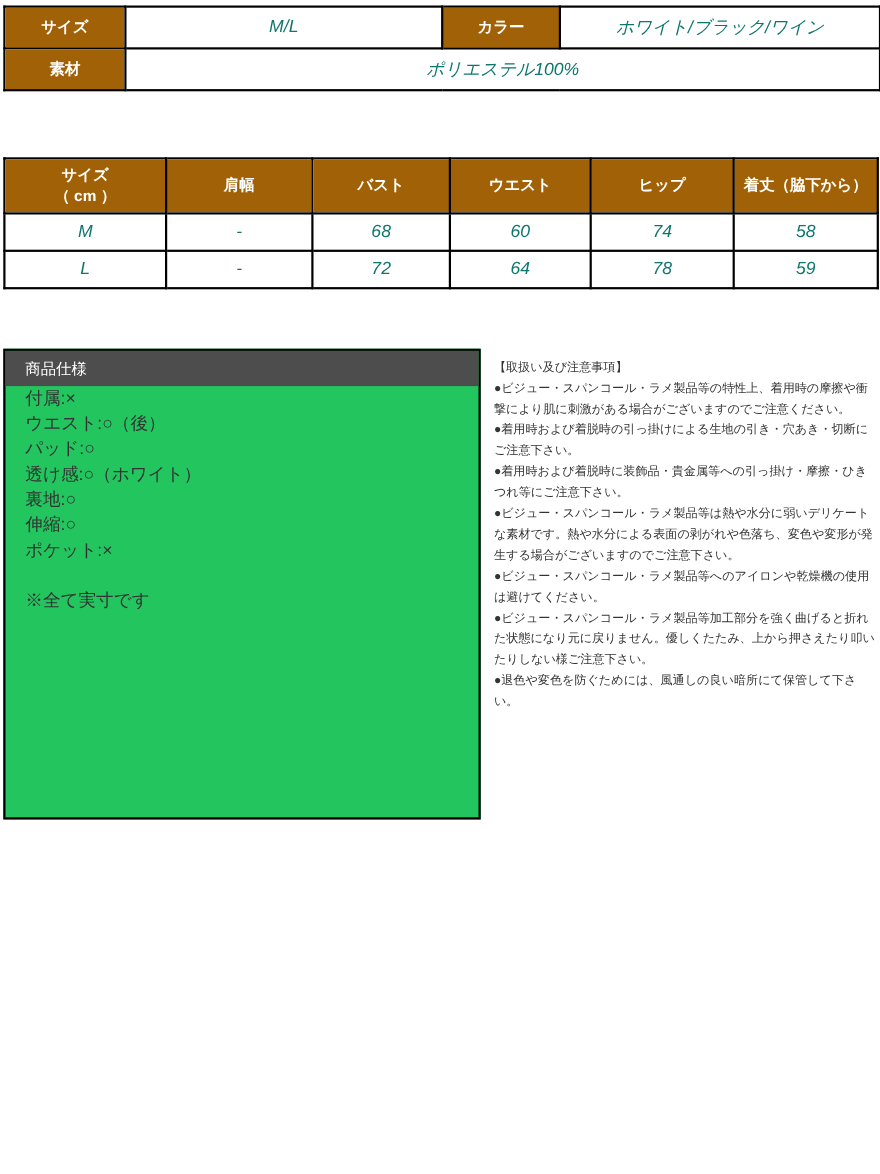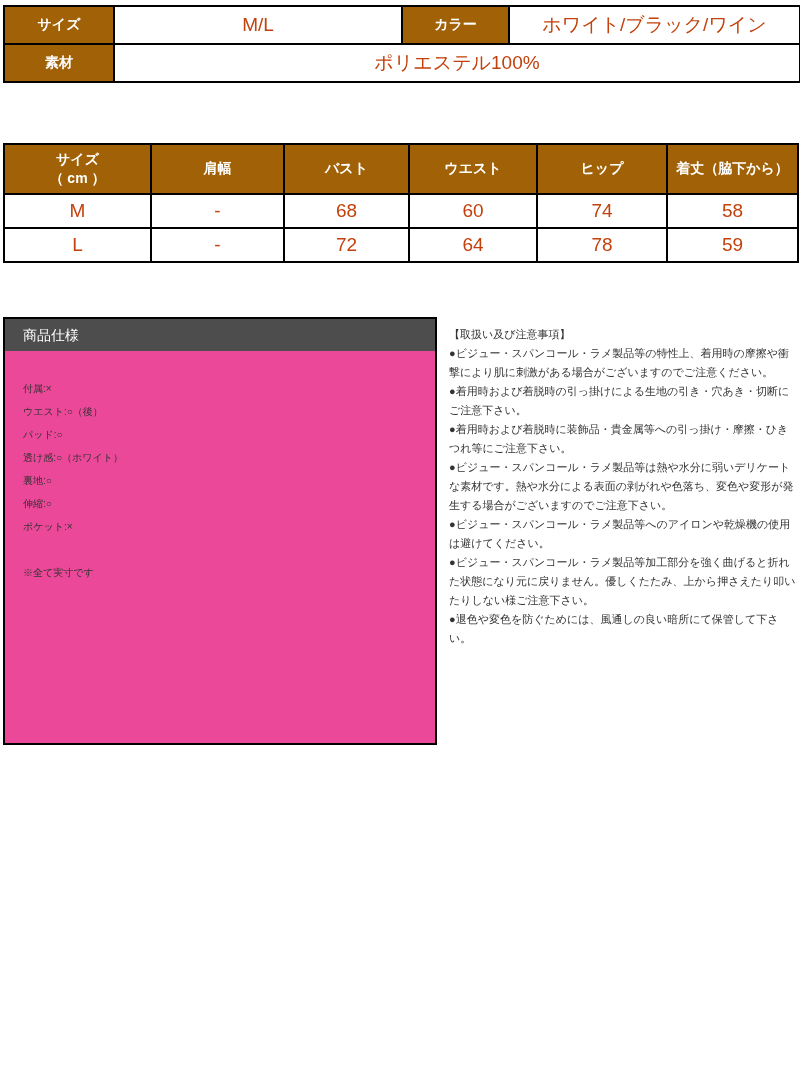--- a/index.html
+++ b/index.html
@@ -31,23 +31,24 @@
     padding: 0;
     overflow: hidden;
   }
   th.hdr {
     background: #a16207;
     color: #ffffff;
     font-weight: bold;
     font-size: 14px;
   }
   td.val {
-    font-size: 19px;
-    color: #c2410c;
+    font-size: 16px;
+    color: #0f766e;
     background: #ffffff;
+    font-style: italic;
   }
 
   
   .spec-top tr { height: 38px; }
   .spec-top .c-label1 { width: 108px; }
   .spec-top .c-value1 { width: 286px; }
   .spec-top .c-label2 { width: 105px; }
   .spec-top .c-value2 { width: 289px; border-radius: 11px; }
 
   
@@ -66,33 +67,33 @@
   .cols {
     display: flex;
     align-items: flex-start;
     margin-top: 54px;
   }
   .spec-box {
     box-sizing: border-box;
     width: 434px;
     height: 428px;
     border: 2px solid #000000;
-    background: #ec4899;
+    background: #22c55e;
     flex: 0 0 auto;
   }
   .spec-box-header {
     background: #4d4d4d;
     color: #ffffff;
     font-size: 14px;
     line-height: 18px;
     padding: 7px 18px;
   }
   .spec-box-body {
-    padding: 26px 18px;
-    font-size: 10px;
+    padding: 0 18px;
+    font-size: 16px;
     line-height: 23px;
     color: #333333;
   }
   .spec-box-body p { margin: 0; }
   .spec-note { margin-top: 23px !important; }
 
   .notes {
     box-sizing: border-box;
     width: 350px;
     margin-left: 12px;

